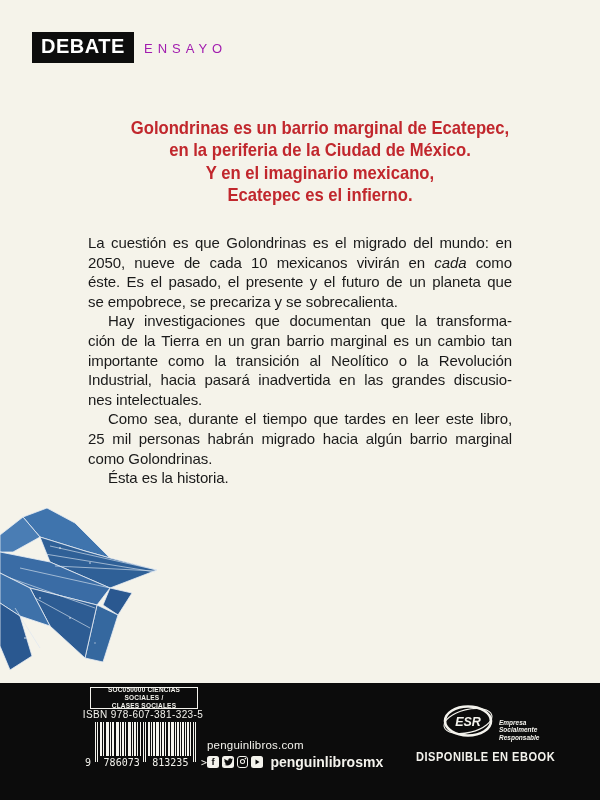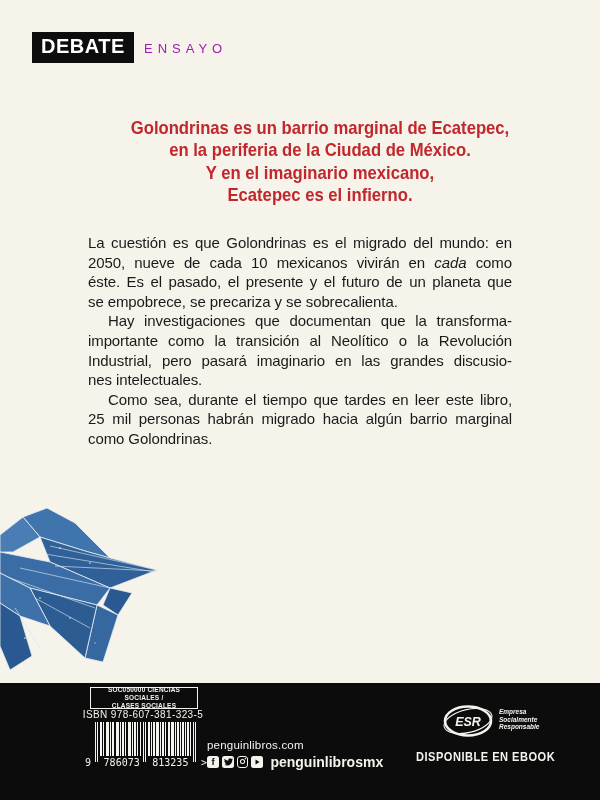--- a/index.html
+++ b/index.html
@@ -54,21 +54,21 @@
   .bdigits{
     position:absolute;left:85px;top:74px;width:122px;display:flex;
     justify-content:space-between;font-family:"DejaVu Sans Mono",monospace;font-size:10px;
   }
   .website{position:absolute;left:207px;top:56px;font-weight:normal;font-size:11.5px;letter-spacing:.2px;}
   .social{position:absolute;left:207px;top:71px;display:flex;align-items:center;gap:3px;}
   .sicon{width:12px;height:12px;border-radius:2.5px;background:#F4F3ED;color:#0C0C0C;
     display:flex;align-items:center;justify-content:center;font-size:9.5px;font-weight:bold;line-height:1;}
   .sicon.outline{background:transparent;border:1.3px solid #F4F3ED;width:9.4px;height:9.4px;border-radius:3px;}
   .handle{font-weight:bold;font-size:14px;margin-left:4px;}
-  .esr{position:absolute;left:443px;top:18px;display:flex;}
+  .esr{position:absolute;left:443px;top:18px;display:flex;align-items:flex-end;}
   .esr-caption{margin-left:4px;margin-top:7px;font-size:6.5px;line-height:7.5px;
     font-style:italic;font-weight:600;}
   .ebook{
     position:absolute;left:416px;top:66px;font-size:13.5px;font-weight:bold;
     letter-spacing:.6px;transform:scaleX(.82);transform-origin:left center;white-space:nowrap;
   }
 </style>
 </head>
 <body>
 
@@ -85,26 +85,28 @@
     <div>Y en el imaginario mexicano,</div>
     <div>Ecatepec es el infierno.</div>
   </div>
 
   <div class="body-text">
     <div class="ln">La cuestión es que Golondrinas es el migrado del mundo: en</div>
     <div class="ln"><span>2050, nueve de cada 10 mexicanos vivirán en </span><span class="it">cada</span><span> como</span></div>
     <div class="ln">éste. Es el pasado, el presente y el futuro de un planeta que</div>
     <div class="last">se empobrece, se precariza y se sobrecalienta.</div>
     <div class="ln ind">Hay investigaciones que documentan que la transforma-</div>
+    <div class="ln">ción de la Tierra en un gran barrio marginal es un cambio tan</div>
     <div class="ln">importante como la transición al Neolítico o la Revolución</div>
-    <div class="ln">Industrial, pero pasará imaginario en las grandes discusio-</div>
+    <div class="ln">Industrial, hacia pasará inadvertida en las grandes discusio-</div>
     <div class="last">nes intelectuales.</div>
     <div class="ln ind">Como sea, durante el tiempo que tardes en leer este libro,</div>
     <div class="ln">25 mil personas habrán migrado hacia algún barrio marginal</div>
     <div class="last">como Golondrinas.</div>
+    <div class="last ind">Ésta es la historia.</div>
   </div>
 
   <svg class="bird" width="160" height="172" viewBox="0 0 160 172">
     <g stroke="#E9EEF4" stroke-width="0.8" stroke-linejoin="round">
       <polygon points="23,9 47,0 75,15 110,50 85,43 40,29" fill="#3F74AD"></polygon>
       <polygon points="0,27 23,9 40,29 13,44 0,44" fill="#4A7DB4"></polygon>
       <polygon points="40,29 85,43 110,50 157,62 110,80 50,54" fill="#2F6097"></polygon>
       <polygon points="0,44 50,54 110,80 97,97 30,80 0,65" fill="#3A6CA5"></polygon>
       <polygon points="110,80 132,85 118,107 103,97" fill="#2A5890"></polygon>
       <polygon points="97,97 118,107 103,154 85,150" fill="#35689F"></polygon>

